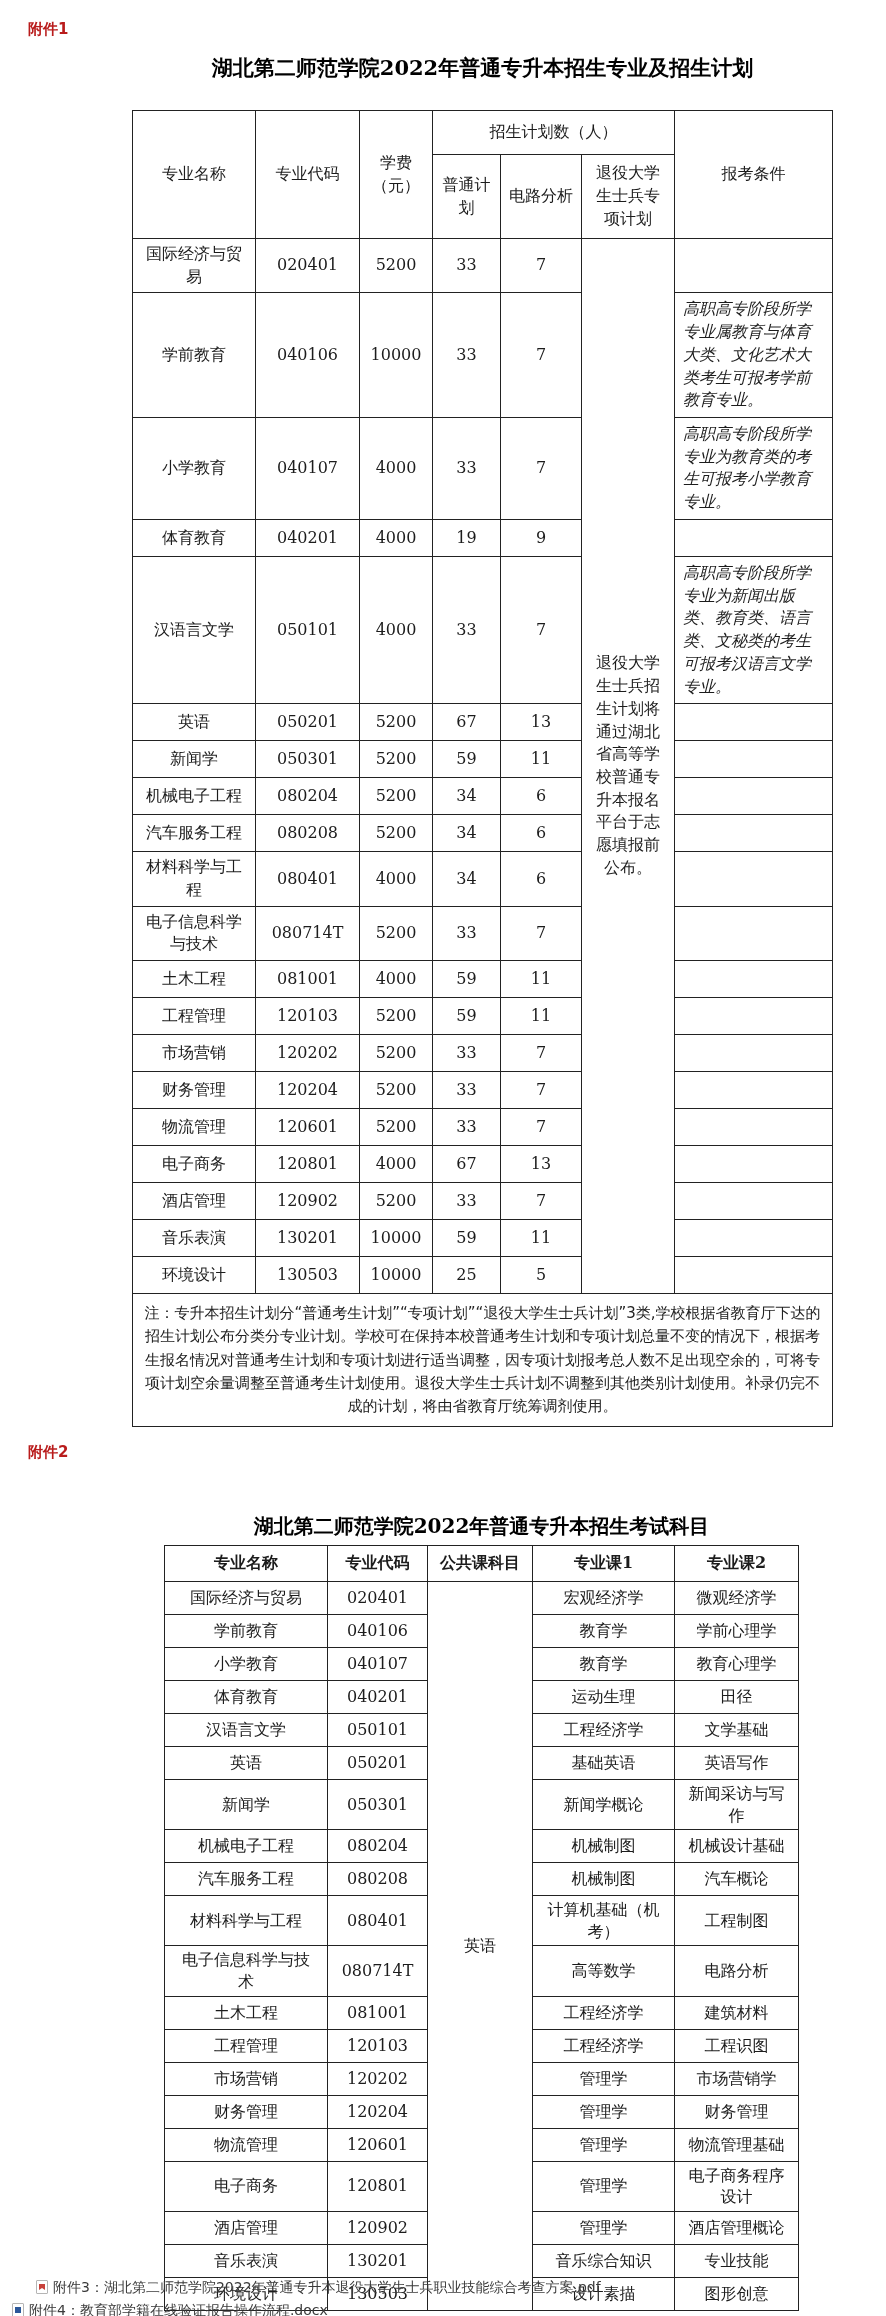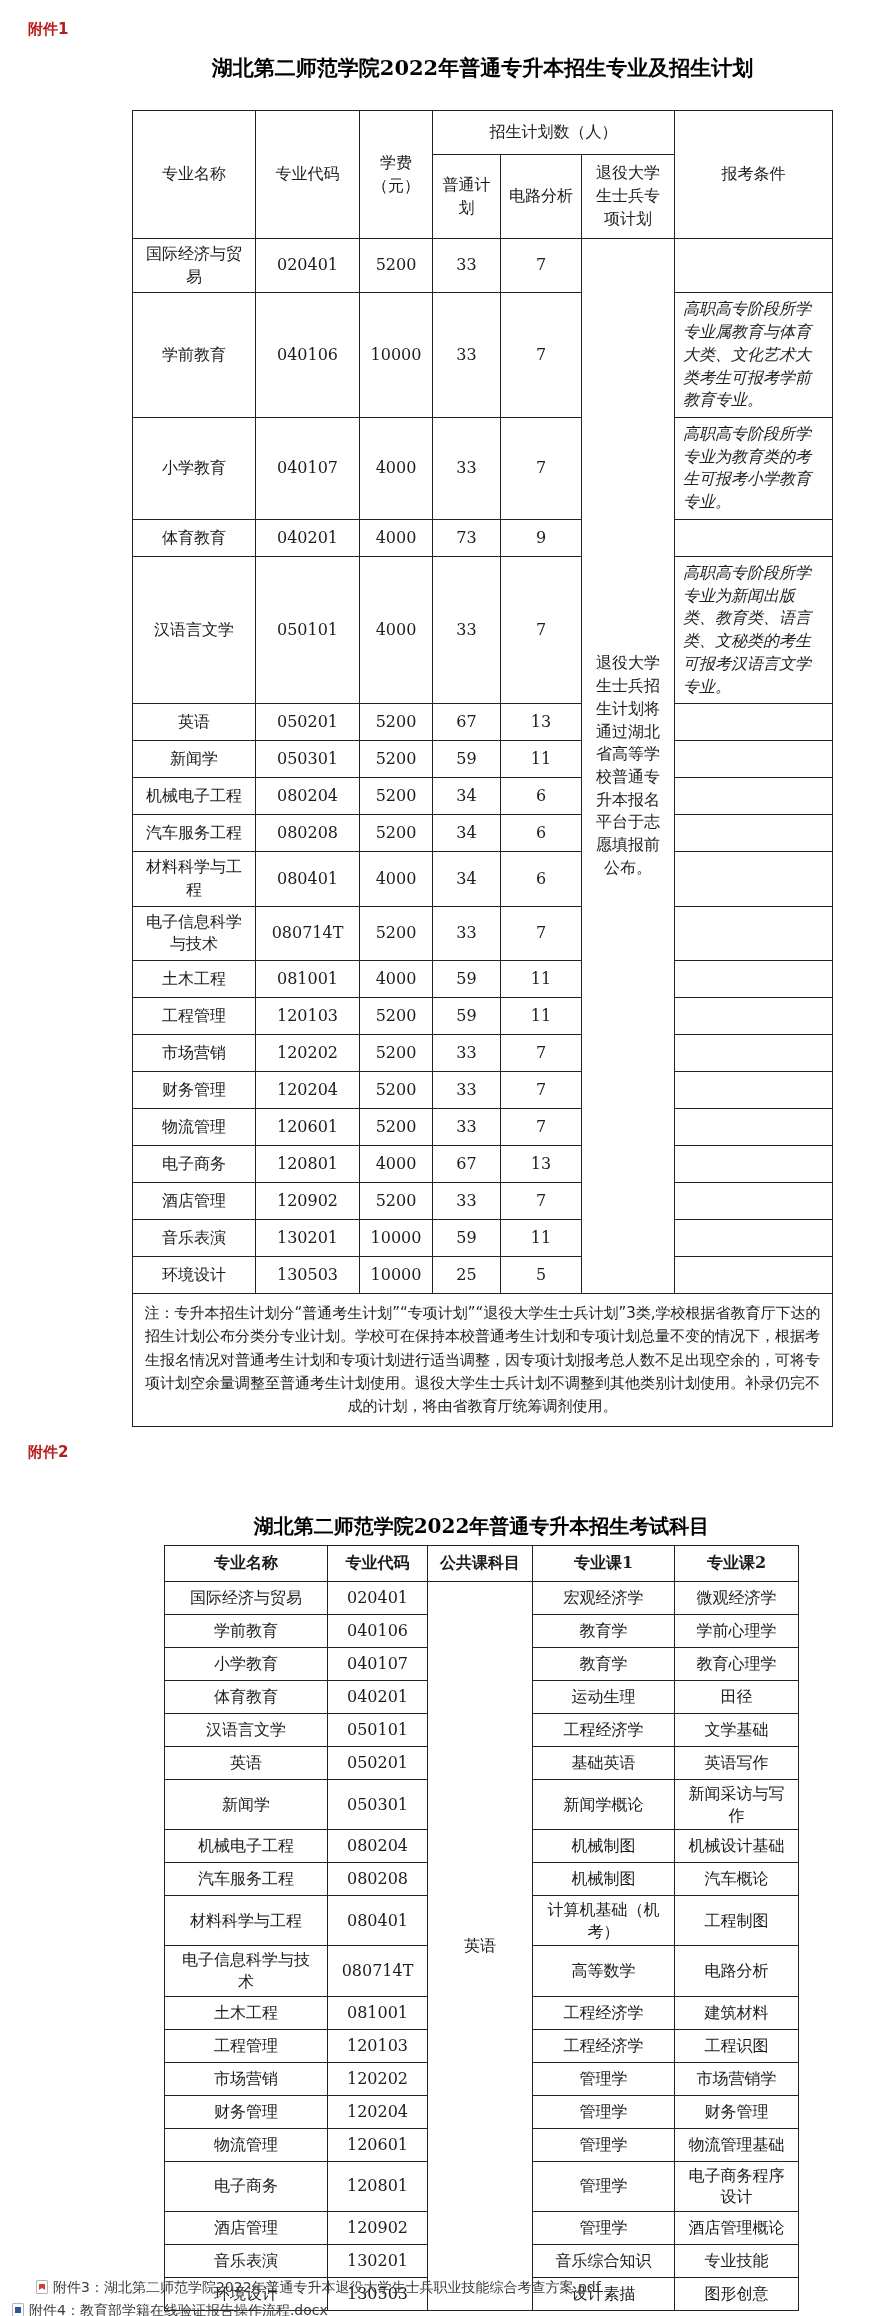--- a/index.html
+++ b/index.html
@@ -105,21 +105,21 @@
           <td>040107</td>
           <td>4000</td>
           <td>33</td>
           <td>7</td>
           <td class="req-cell">高职高专阶段所学专业为教育类的考生可报考小学教育专业。</td>
         </tr>
         <tr>
           <td>体育教育</td>
           <td>040201</td>
           <td>4000</td>
-          <td>73</td>
+          <td>19</td>
           <td>9</td>
           <td class="req-cell"></td>
         </tr>
         <tr>
           <td>汉语言文学</td>
           <td>050101</td>
           <td>4000</td>
           <td>33</td>
           <td>7</td>
           <td class="req-cell">高职高专阶段所学专业为新闻出版类、教育类、语言类、文秘类的考生可报考汉语言文学专业。</td>

